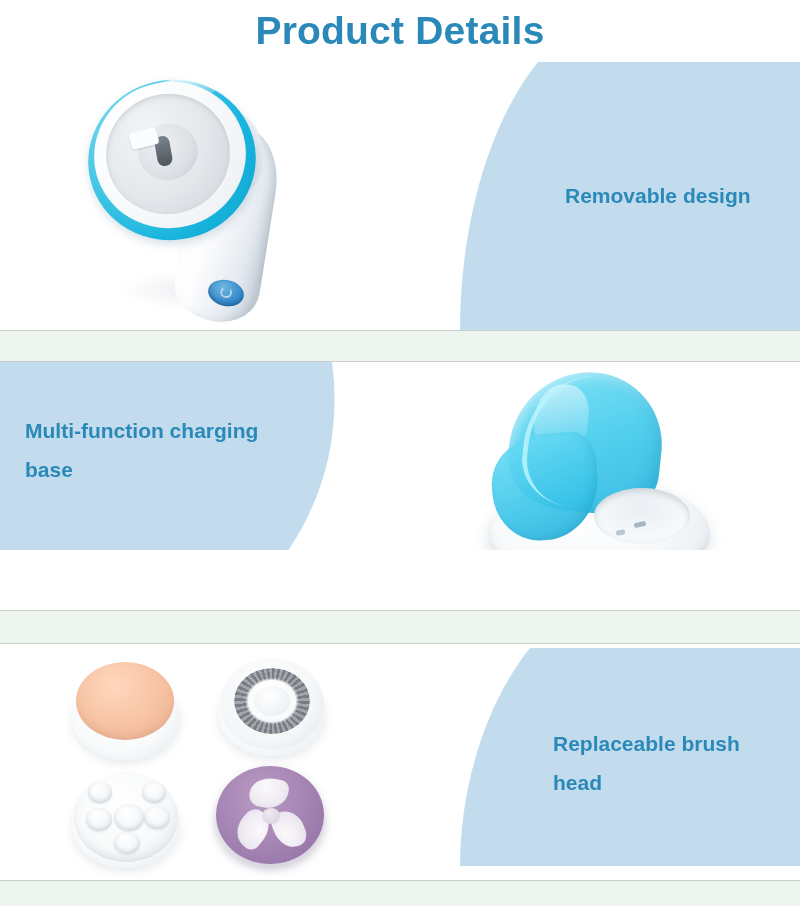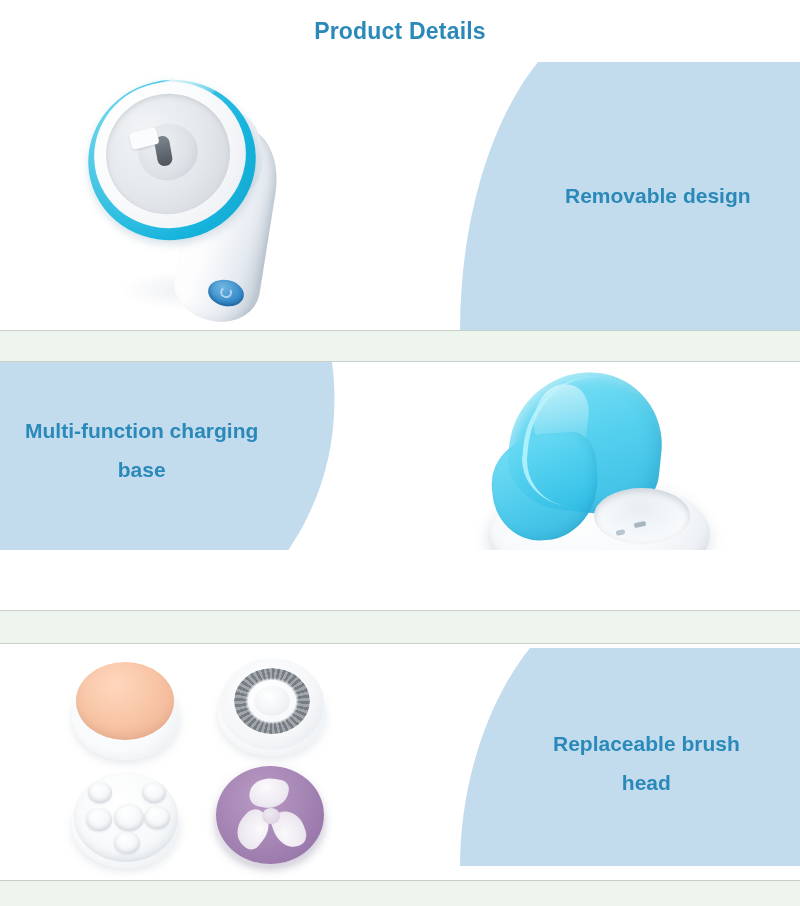--- a/index.html
+++ b/index.html
@@ -27,21 +27,21 @@
     position: absolute;
     top: 0;
     left: 0;
     width: 800px;
     height: 62px;
     display: flex;
     align-items: center;
     justify-content: center;
   }
   .title-text {
-    font-size: 23px;
+    font-size: 39px;
     font-weight: bold;
     color: #2a89b8;
     letter-spacing: 0.2px;
   }
 
   
   .section {
     position: absolute;
     left: 0;
     width: 800px;
@@ -101,21 +101,20 @@
     -webkit-clip-path: path('M 0,0 L 332,0 C 344,92 312,176 244,240 L 0,240 Z');
     clip-path: path('M 0,0 L 332,0 C 344,92 312,176 244,240 L 0,240 Z');
   }
 
   .caption {
     font-size: 21px;
     font-weight: bold;
     color: #2a89b8;
     line-height: 1.85;
     white-space: pre-line;
-    text-align: center;
   }
   #panel-1 .caption { padding-left: 105px; }
   #panel-2 .caption { padding-left: 25px; padding-bottom: 10px; }
   #panel-3 .caption { padding-left: 93px; }
 
   
   .photo {
     position: absolute;
     top: 0;
     height: 100%;

